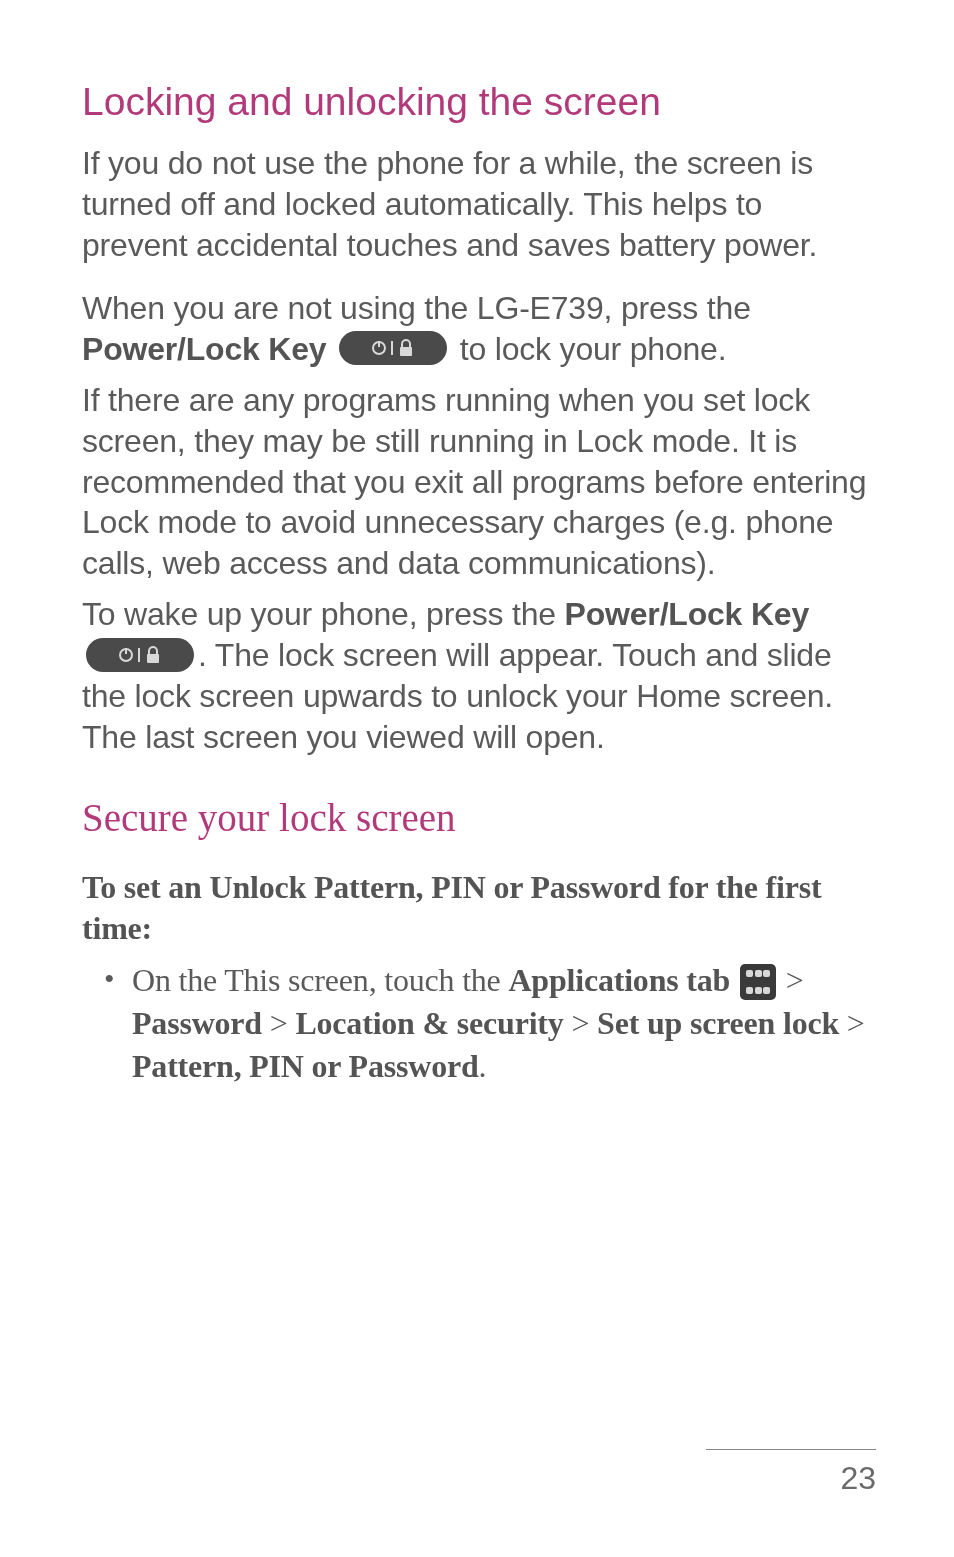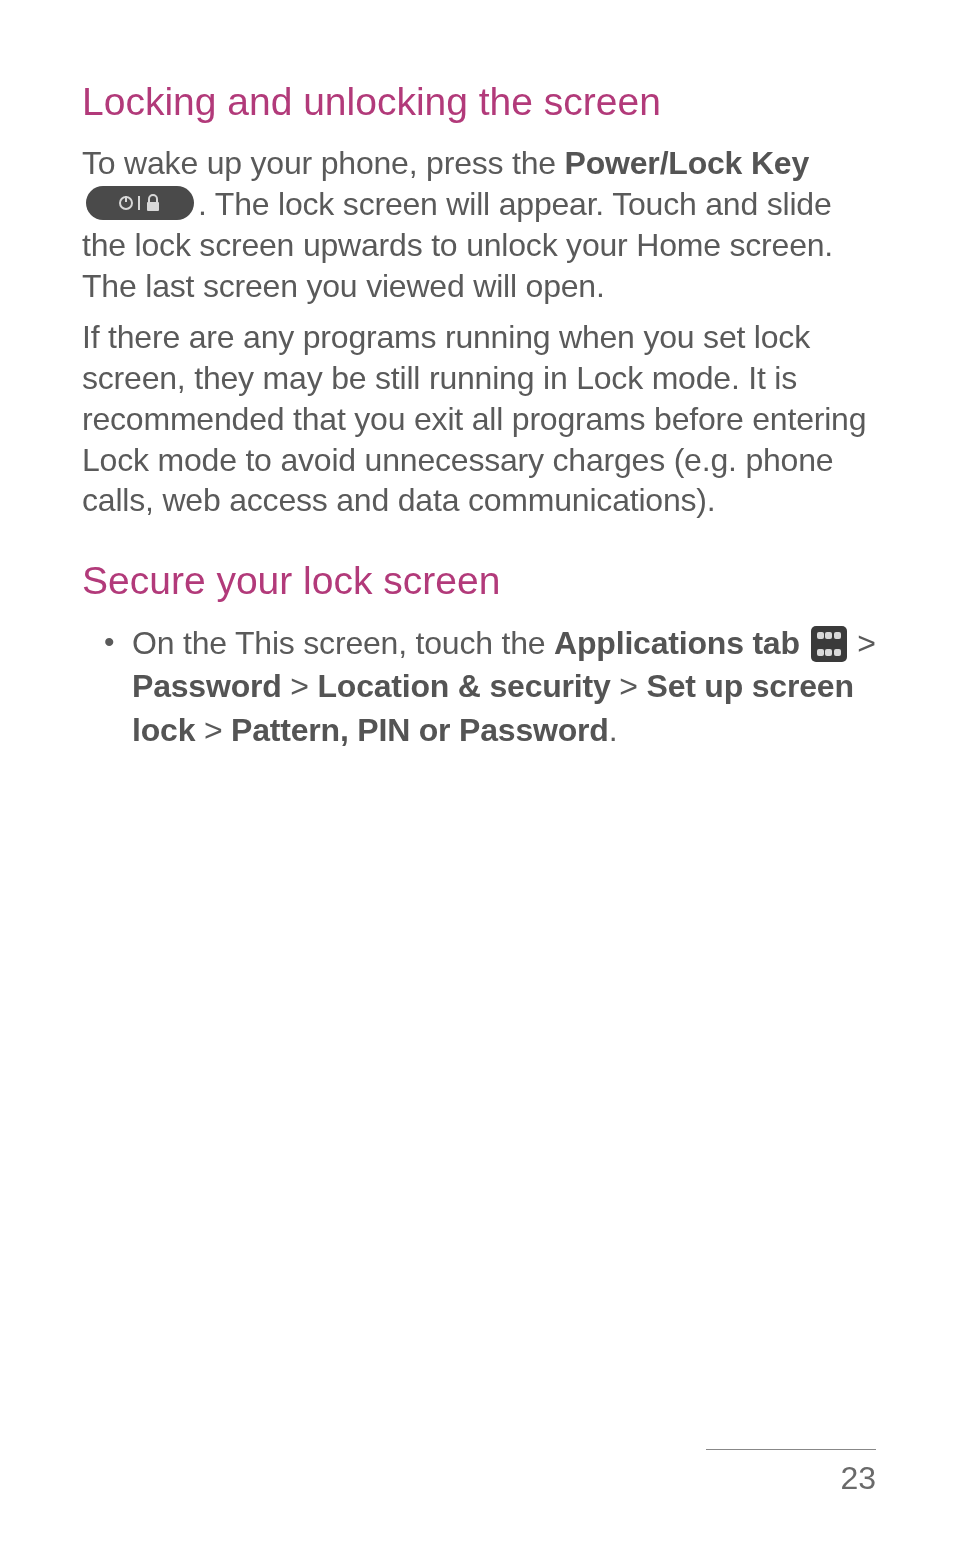--- a/index.html
+++ b/index.html
@@ -21,52 +21,67 @@
   .apps-icon .d4 { right: 6px; bottom: 6px; }
   .apps-icon .d5 { left: 14.5px; top: 6px; }
   .apps-icon .d6 { left: 14.5px; bottom: 6px; }
   .subhead { font-size: 32px; font-weight: 600; color: #545454; line-height: 1.28; margin-top: 26px; margin-bottom: 10px; letter-spacing: -0.2px; }
   ul.bullets { list-style: none; padding-left: 50px; }
   ul.bullets li { font-size: 32px; line-height: 1.35; font-weight: 300; position: relative; letter-spacing: -0.2px; }
   ul.bullets li::before { content: "•"; position: absolute; left: -28px; top: 0; color: #5a5a5a; font-size: 30px; }
   .footer { position: absolute; right: 78px; bottom: 60px; text-align: right; }
   .footer .rule { width: 170px; height: 1px; background: #888; margin-left: auto; margin-bottom: 10px; }
   .footer .num { font-size: 32px; color: #6a6a6a; font-weight: 300; }
-  .sec2 { margin-top: 32px; }
+  .sec2 { margin-top: 32px; font-family: Liberation Serif, serif; }
 </style>
 </head>
 <body>
 
 <div class="page">
 
   <div class="block">
     <h2 class="section">Locking and unlocking the screen</h2>
 
+    <p class="body">If you do not use the phone for a while, the screen is turned off and locked automatically. This helps to prevent accidental touches and saves battery power.</p>
 
+    <p class="body" style="margin-top:22px;">
+      <span>When you are not using the LG-E739, press the </span><span class="bold">Power/Lock Key</span>
+      <span class="key-pill">
+        <svg width="46" height="20" viewBox="0 0 46 20">
+          <circle cx="9" cy="10" r="6" fill="none" stroke="#d8d8d8" stroke-width="2"></circle>
+          <line x1="9" y1="3" x2="9" y2="9" stroke="#d8d8d8" stroke-width="2"></line>
+          <line x1="22" y1="3" x2="22" y2="17" stroke="#d8d8d8" stroke-width="2"></line>
+          <rect x="30" y="9" width="12" height="9" rx="1" fill="#d8d8d8"></rect>
+          <path d="M32 9 v-3 a4 4 0 0 1 8 0 v3" fill="none" stroke="#d8d8d8" stroke-width="2"></path>
+        </svg>
+      </span>
+      <span> to lock your phone.</span>
+    </p>
+
+    <p class="body">If there are any programs running when you set lock screen, they may be still running in Lock mode. It is recommended that you exit all programs before entering Lock mode to avoid unnecessary charges (e.g. phone calls, web access and data communications).</p>
 
     <p class="body">
       <span>To wake up your phone, press the </span><span class="bold">Power/Lock Key</span>
       <span class="key-pill">
         <svg width="46" height="20" viewBox="0 0 46 20">
           <circle cx="9" cy="10" r="6" fill="none" stroke="#d8d8d8" stroke-width="2"></circle>
           <line x1="9" y1="3" x2="9" y2="9" stroke="#d8d8d8" stroke-width="2"></line>
           <line x1="22" y1="3" x2="22" y2="17" stroke="#d8d8d8" stroke-width="2"></line>
           <rect x="30" y="9" width="12" height="9" rx="1" fill="#d8d8d8"></rect>
           <path d="M32 9 v-3 a4 4 0 0 1 8 0 v3" fill="none" stroke="#d8d8d8" stroke-width="2"></path>
         </svg>
       </span><span>. The lock screen will appear. Touch and slide the lock screen upwards to unlock your Home screen. The last screen you viewed will open.</span>
     </p>
-
-    <p class="body">If there are any programs running when you set lock screen, they may be still running in Lock mode. It is recommended that you exit all programs before entering Lock mode to avoid unnecessary charges (e.g. phone calls, web access and data communications).</p>
   </div>
 
   <div class="block sec2">
     <h2 class="section">Secure your lock screen</h2>
 
 
+    <p class="subhead">To set an Unlock Pattern, PIN or Password for the first time:</p>
 
     <ul class="bullets">
       <li>
         <span>On the This screen, touch the </span><span class="bold">Applications tab</span>
         <span class="apps-icon">
           <span class="d1"></span><span class="d5"></span><span class="d2"></span><span class="d3"></span><span class="d6"></span><span class="d4"></span>
         </span><span> &gt; </span><span class="bold">Password</span><span> &gt; </span><span class="bold">Location &amp; security</span><span> &gt; </span><span class="bold">Set up screen lock</span><span> &gt; </span><span class="bold">Pattern, PIN or Password</span><span>.</span>
       </li>
     </ul>
   </div>

